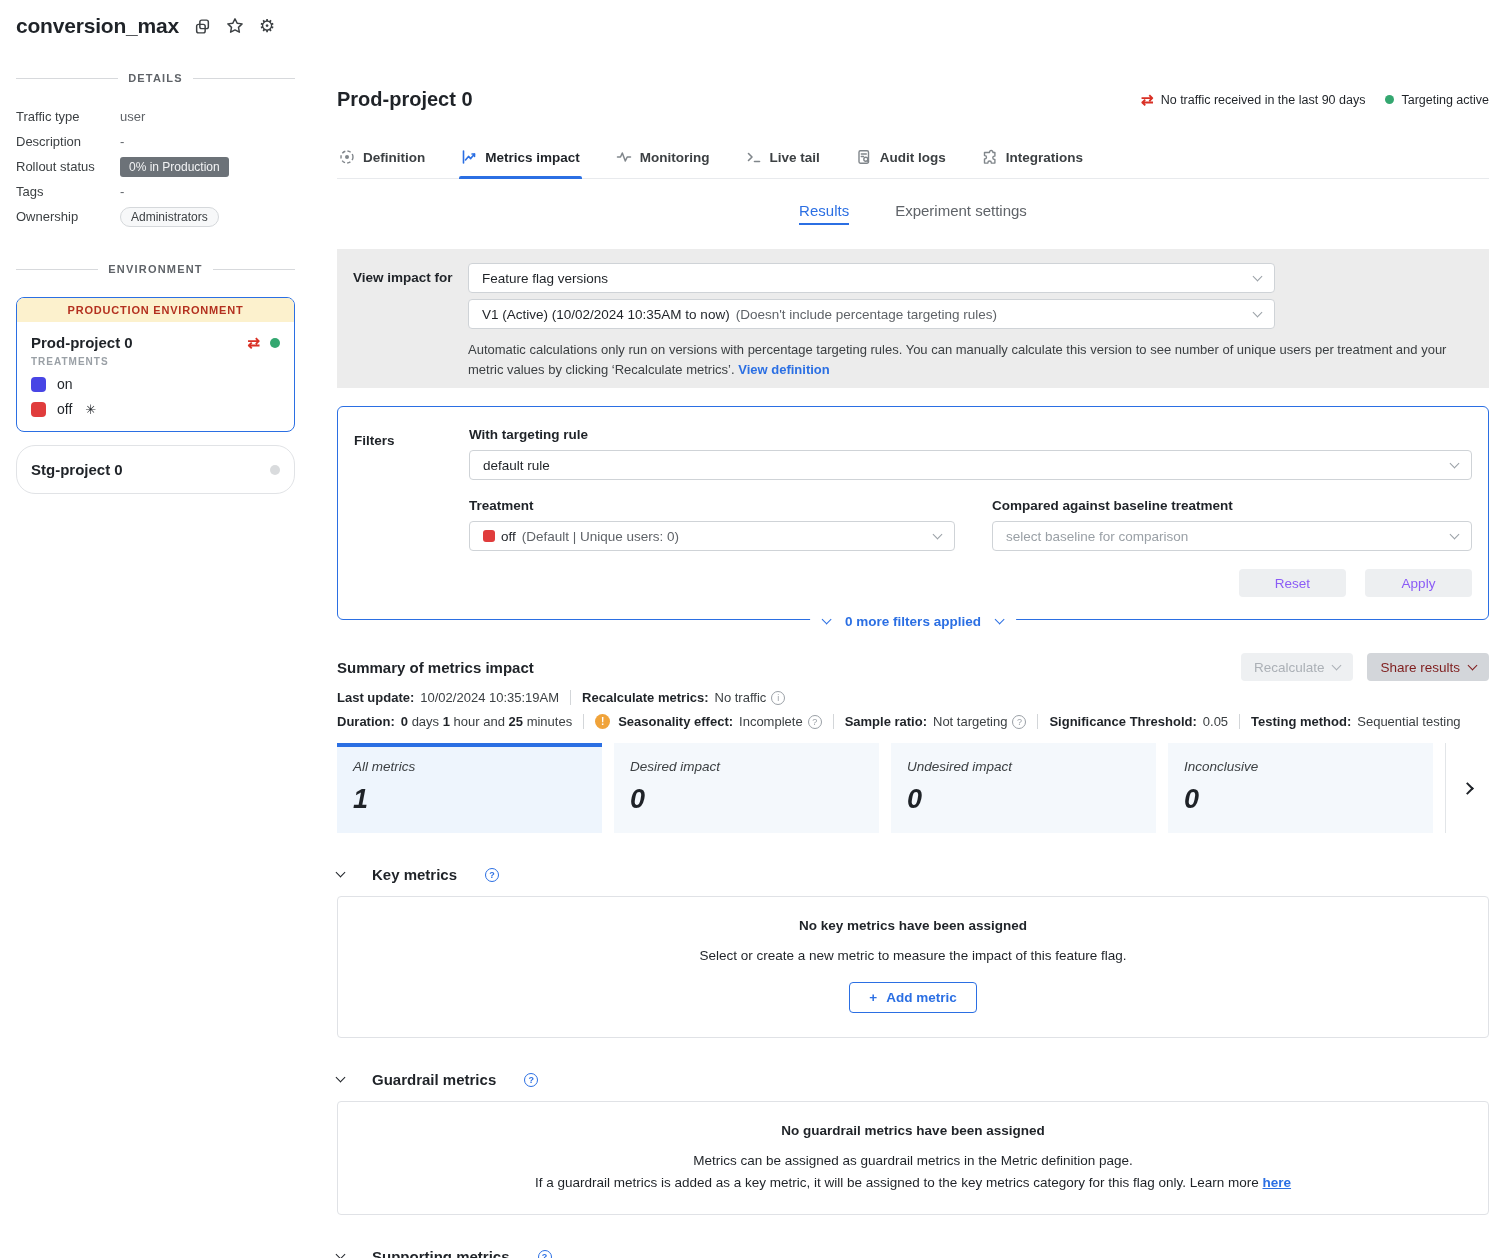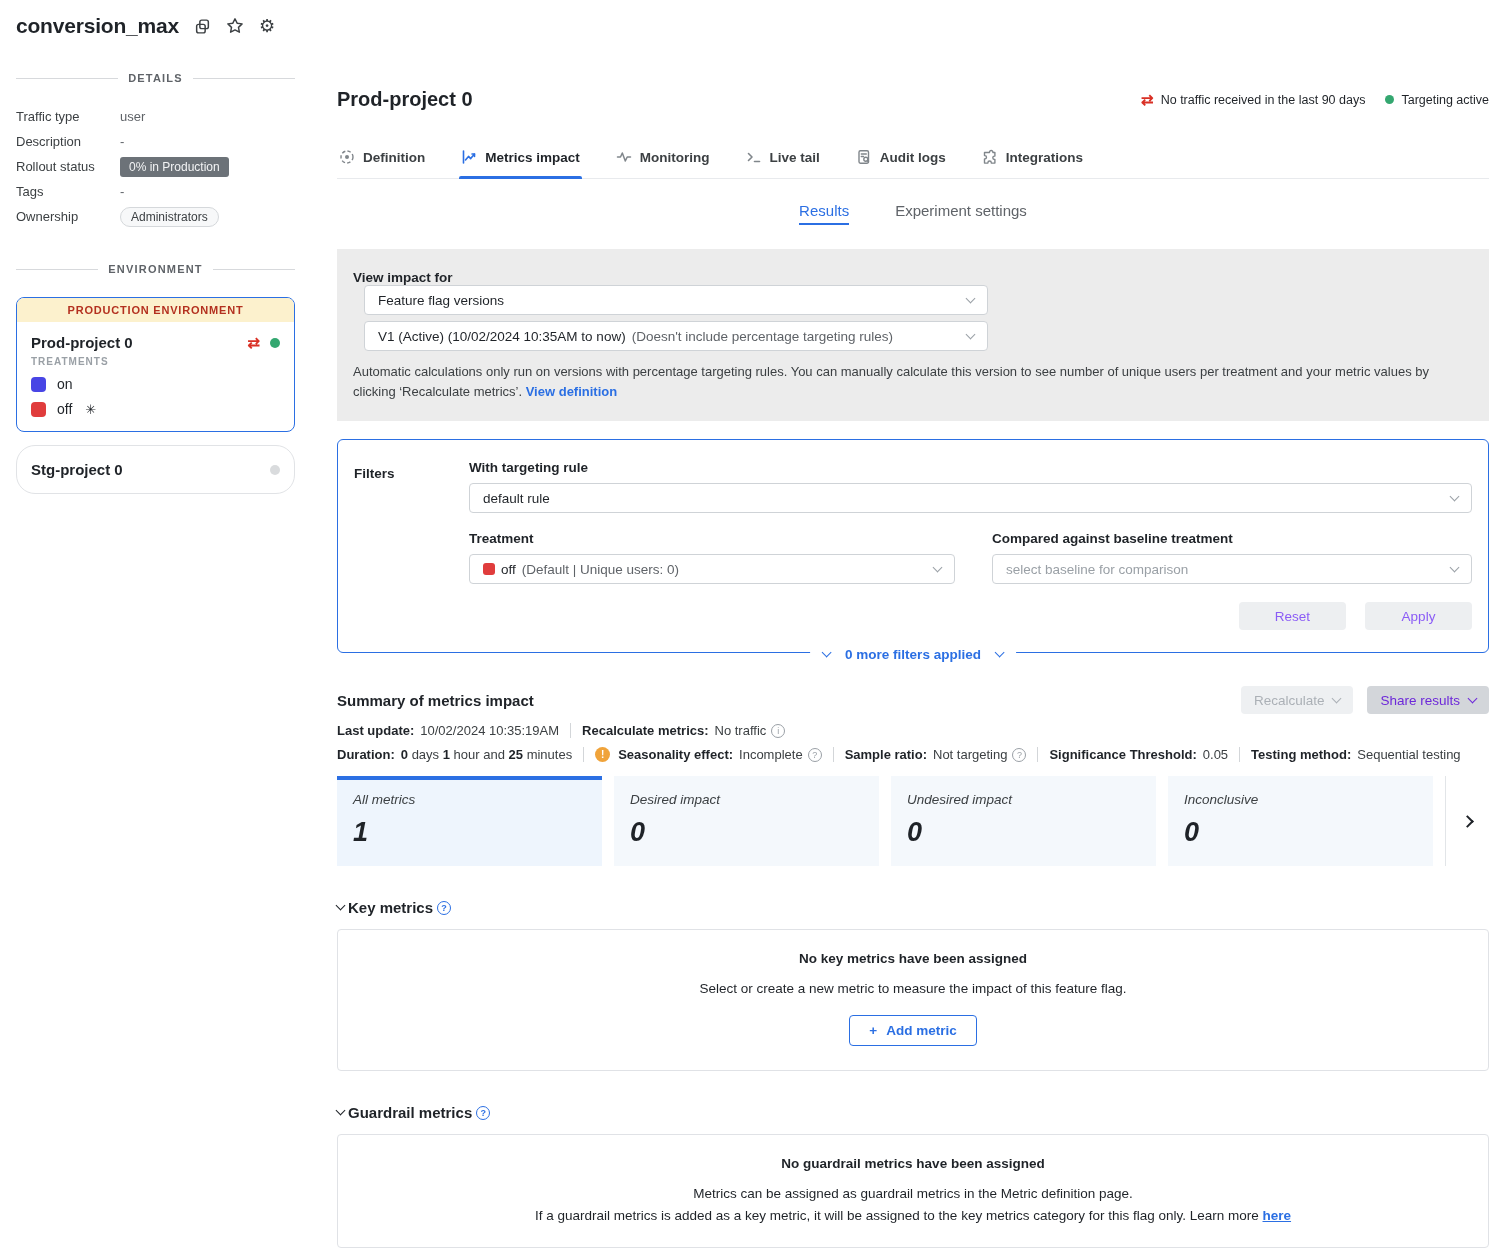--- a/index.html
+++ b/index.html
@@ -63,26 +63,26 @@
   .tab { position:relative; display:flex; align-items:center; gap:8px; padding:6px 2px 13px; font-size:13.5px; font-weight:bold; color:#3c4043; cursor:pointer; }
   .tab .ticon { color:#80868b; display:inline-flex; }
   .tab.active { color:#1f2328; }
   .tab.active .ticon { color:#2b6fe3; }
   .tab.active::after { content:""; position:absolute; left:0; right:0; bottom:-1px; height:3px; background:#2b6fe3; border-radius:2px 2px 0 0; }
 
   .subtabs { display:flex; justify-content:center; gap:46px; margin-top:23px; font-size:15px; }
   .subtab { color:#5f6368; cursor:pointer; padding-bottom:4px; }
   .subtab.active { color:#2b6fe3; border-bottom:2px solid #2b6fe3; }
 
-  .impact-panel { margin-top:24px; background:#ececec; padding:14px 16px 19px; display:flex;flex-direction:column; }
+  .impact-panel { margin-top:24px; background:#ececec; padding:14px 16px 8px; display:flex; }
   .impact-label { width:115px; flex:0 0 auto; font-size:13.5px; font-weight:bold; padding-top:7px; }
   .impact-fields { flex:1; }
   .select { background:#fff; border:1px solid #cfd3d7; border-radius:4px; height:30px; display:flex; align-items:center; gap:6px; padding:0 13px; font-size:13.5px; cursor:pointer; }
   .select .chev { margin-left:auto; color:#9aa0a6; flex:0 0 auto; }
-  .w-version { width:624px;margin-left:11px; }
+  .w-version { width:807px; }
   .sel-note { color:#5f6368; }
   .mt6 { margin-top:6px; }
   .impact-hint { margin-top:11px; font-size:13px; line-height:1.55; color:#3c4043; max-width:1125px; }
   .link { color:#2b6fe3; font-weight:bold; cursor:pointer; }
 
   .filters-panel { position:relative; margin-top:18px; border:1.5px solid #2b6fe3; border-radius:6px; padding:17px 16px 22px; display:flex; background:#fff; }
   .filters-label { width:115px; flex:0 0 auto; font-size:13.5px; font-weight:bold; padding-top:9px; }
   .filters-fields { flex:1; }
   .field-label { font-size:13.5px; font-weight:bold; margin-bottom:8px; margin-top:3px; }
   .filters-row2 { display:flex; gap:37px; margin-top:15px; }
@@ -92,37 +92,37 @@
   .placeholder { color:#9aa0a6; }
   .btn-row { display:flex; justify-content:flex-end; gap:19px; margin-top:18px; }
   .btn { height:28px; border:none; border-radius:4px; font-size:13.5px; font-family:inherit; display:inline-flex; align-items:center; justify-content:center; cursor:pointer; }
   .btn-muted { background:#edeff1; color:#8b5cf6; width:107px; }
   .more-filters { position:absolute; left:50%; bottom:-10px; transform:translateX(-50%); background:#fff; padding:0 13px; display:flex; align-items:center; gap:15px; color:#2b6fe3; font-size:13.5px; font-weight:bold; white-space:nowrap; cursor:pointer; }
 
   .summary-head { display:flex; align-items:center; margin-top:33px; }
   .summary-title { font-size:15px; font-weight:bold; }
   .summary-actions { margin-left:auto; display:flex; gap:14px; }
   .btn-recalc { background:#eef0f2; color:#abb0b6; padding:0 13px; gap:9px; }
-  .btn-share { background:#d3d6da; color:#6d28d9; padding:0 13px; gap:9px; }
+  .btn-share { background:#d3d6da; color:#7f1d1d; padding:0 13px; gap:9px; }
 
   .meta-row { display:flex; align-items:center; font-size:13px; color:#3c4043; margin-top:9px; white-space:nowrap; }
   .meta-row b { color:#1f2328; margin-right:6px; }
   .meta-row .num { font-weight:bold; color:#1f2328; }
   .warn-ic { width:15px; height:15px; border-radius:50%; background:#f0a33a; color:#fff; font-size:10px; font-weight:bold; display:inline-flex; align-items:center; justify-content:center; margin-right:8px; flex:0 0 auto; }
   .ml5 { margin-left:5px; }
 
   .metric-cards { display:flex; margin-top:14px; align-items:stretch; }
   .mcard { flex:1; background:#f4f8fc; margin-right:12px; border-top:4px solid transparent; padding:12px 16px 18px; cursor:pointer;font-style:italic; }
   .mcard.active { background:#eef5fd; border-top-color:#2b6fe3; }
   .mcard-label { font-size:13.5px; color:#3c4043; }
   .mcard-value { font-size:27px; font-weight:bold; margin-top:10px; color:#1f2328; }
   .carousel-btn { width:44px; background:#fff; border-left:1px solid #e2e5e8; display:flex; align-items:center; justify-content:center; cursor:pointer; }
   .carousel-btn .chev { width:9px; height:9px; border-width:2px; color:#1f2328; }
 
-  .sect-head { display:flex; align-items:center; gap:4px; margin-top:33px; font-size:15px; font-weight:bold; }
+  .sect-head { display:flex; align-items:center; gap:28px; margin-top:33px; font-size:15px; font-weight:bold; }
   .sect-head .chev { color:#1f2328; cursor:pointer; }
 
   .empty-card { margin-top:13px; border:1px solid #e0e2e6; border-radius:4px; background:#fff; text-align:center; font-size:13.5px; padding:21px 20px 24px; }
   .empty-title { font-weight:bold; color:#1f2328; }
   .empty-text { margin-top:15px; color:#1f2328; }
   .add-btn { margin-top:19px; display:inline-flex; align-items:center; gap:9px; border:1px solid #2b6fe3; background:#fff; color:#2b6fe3; font-weight:bold; font-size:13.5px; border-radius:4px; padding:7px 19px; cursor:pointer; font-family:inherit; }
   .guard-line2 { margin-top:7px; color:#1f2328; }
   .link-underline { color:#2b6fe3; font-weight:bold; text-decoration:underline; cursor:pointer; }
 </style>
 </head>

